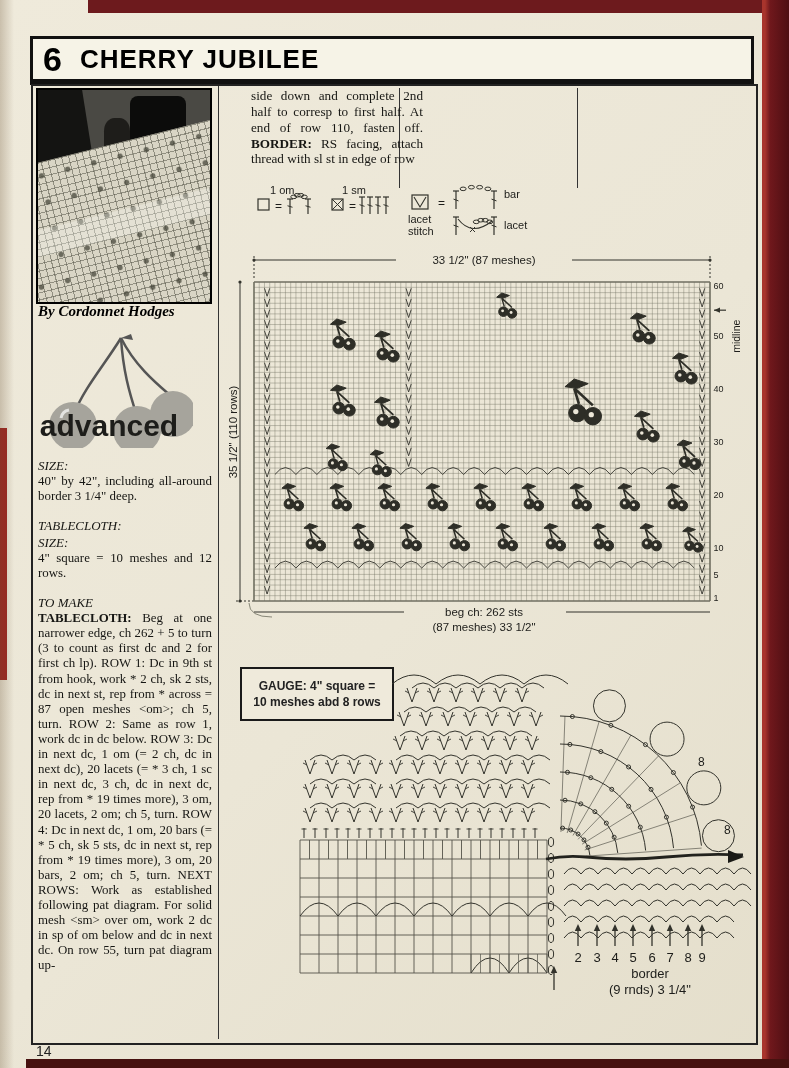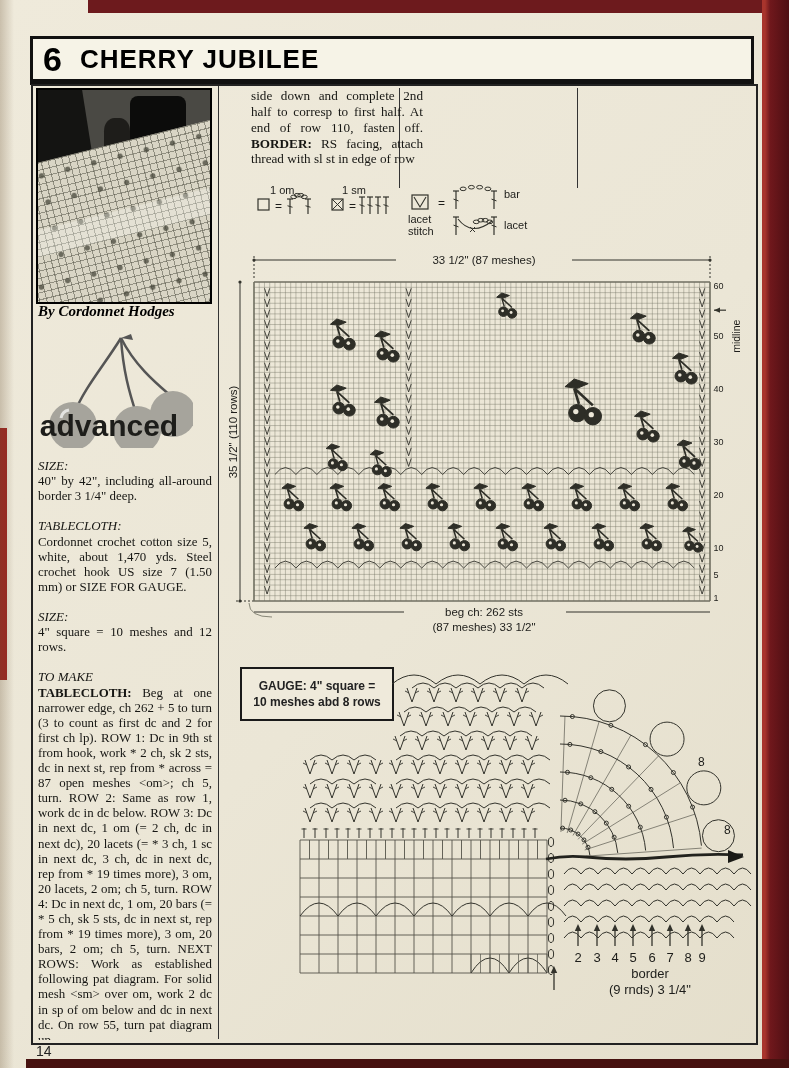--- a/index.html
+++ b/index.html
@@ -103,21 +103,20 @@
         <circle cx="148" cy="84" r="23" fill="#a6a49c"></circle>
         <path d="M36,88 a10,10 0 0 1 8,-8" stroke="#fff" stroke-width="3" fill="none" opacity=".7"></path>
         <text x="84" y="106" text-anchor="middle" font-size="30" font-weight="bold" fill="#111111" style="letter-spacing:0px">advanced</text>
       </svg>
   </div>
 
   <div class="leftcol">
     <h4>SIZE:</h4>
     <p>40" by 42", including all-around border 3 1/4" deep.</p>
     <h4>TABLECLOTH:</h4>
-    <p>Cordonnet crochet cotton size 5, white, about 1,470 yds.  Steel crochet hook US size 7 (1.50 mm) or SIZE FOR GAUGE.</p>
     <h4>SIZE:</h4>
     <p>4" square = 10 meshes and 12 rows.</p>
     <h4>TO MAKE</h4>
     <p><span class="bold">TABLECLOTH:</span><span> Beg at one narrower edge, ch 262 + 5 to turn (3 to count as first dc and 2 for first ch lp).  ROW 1:  Dc in 9th st from hook, work * 2 ch, sk 2 sts, dc in next st, rep from * across = 87 open meshes &lt;om&gt;;  ch 5, turn.  ROW 2:  Same as row 1, work dc in dc below.  ROW 3: Dc in next dc, 1 om (= 2 ch, dc in next dc), 20 lacets (= * 3 ch, 1 sc in next dc, 3 ch, dc in next dc, rep from * 19 times more), 3 om, 20 lacets, 2 om;  ch 5, turn.  ROW 4: Dc in next dc, 1 om, 20 bars (= * 5 ch, sk 5 sts, dc in next st, rep from * 19 times more), 3 om, 20 bars, 2 om;  ch 5, turn.  NEXT ROWS:  Work as established following pat diagram.  For solid mesh &lt;sm&gt; over om, work 2 dc in sp of om below and dc in next dc. On row 55, turn pat diagram up-</span></p>
   </div>
 
   <div class="cols">
     <div class="c c2"><span>side down and complete 2nd half to corresp to first half.  At end of row 110, fasten off.</span> <span class="bold">BORDER:</span><span>  RS facing, attach thread with sl st in edge of row</span></div>
   </div>
 

